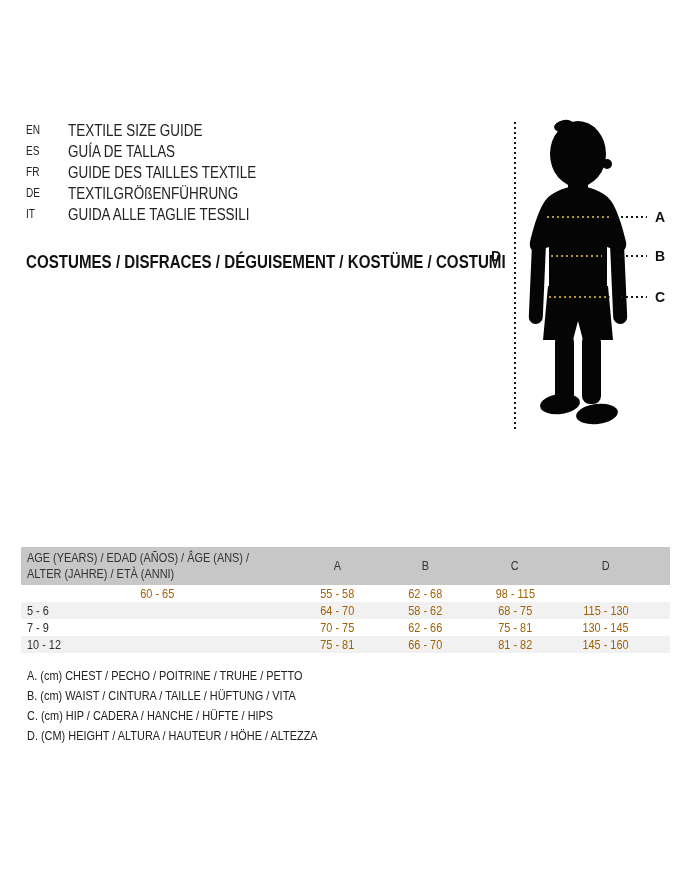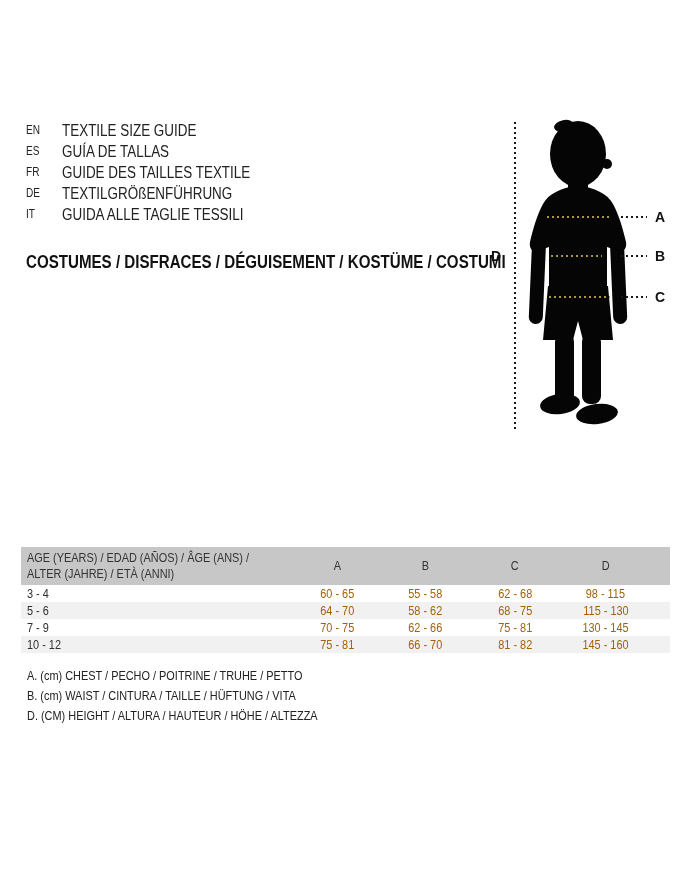--- a/index.html
+++ b/index.html
@@ -7,21 +7,21 @@
     position:relative;width:700px;height:869px;background:#ffffff;
     font-family:"Liberation Sans",sans-serif;color:#2b2b2b;overflow:hidden;
   }
   .cx{display:inline-block;transform:scaleX(0.84);transform-origin:0 50%;white-space:nowrap;}
   .cxc{display:inline-block;transform:scaleX(0.84);transform-origin:50% 50%;white-space:nowrap;}
 
   
   .lang-list{position:absolute;left:0;top:120px;}
   .lang-row{position:relative;height:21px;}
   .lang-code{position:absolute;left:26px;top:0;font-size:12px;line-height:21px;color:#222;}
-  .lang-label{position:absolute;left:62px;top:0;font-size:16px;line-height:21px;color:#222;}
+  .lang-label{position:absolute;left:68px;top:0;font-size:16px;line-height:21px;color:#222;}
 
   
   .costumes-title{
     position:absolute;left:26px;top:251px;margin:0;font-size:18px;line-height:22px;
     font-weight:bold;color:#111;
   }
 
   
   .vline{
     position:absolute;left:514px;top:122px;width:2px;height:310px;
@@ -137,21 +137,20 @@
         <span class="cx">ALTER (JAHRE) / ETÀ (ANNI)</span>
       </div>
       <div class="col-cell"><span class="cxc">A</span></div>
       <div class="col-cell"><span class="cxc">B</span></div>
       <div class="col-cell"><span class="cxc">C</span></div>
       <div class="col-cell"><span class="cxc">D</span></div>
       <div></div>
     </div>
 
     <div class="t-grid t-row">
-      <div class="age-cell"><span class="cx">3 - 4</span></div>
       <div class="val-cell"><span class="cxc">60 - 65</span></div>
       <div class="val-cell"><span class="cxc">55 - 58</span></div>
       <div class="val-cell"><span class="cxc">62 - 68</span></div>
       <div class="val-cell"><span class="cxc">98 - 115</span></div>
       <div></div>
     </div>
     <div class="t-grid t-row row-stripe">
       <div class="age-cell"><span class="cx">5 - 6</span></div>
       <div class="val-cell"><span class="cxc">64 - 70</span></div>
       <div class="val-cell"><span class="cxc">58 - 62</span></div>
@@ -173,16 +172,17 @@
       <div class="val-cell"><span class="cxc">66 - 70</span></div>
       <div class="val-cell"><span class="cxc">81 - 82</span></div>
       <div class="val-cell"><span class="cxc">145 - 160</span></div>
       <div></div>
     </div>
   </div>
 
   <div class="footnotes">
     <div class="footnote-line"><span class="cx">A. (cm) CHEST / PECHO / POITRINE / TRUHE / PETTO</span></div>
     <div class="footnote-line"><span class="cx">B. (cm) WAIST / CINTURA / TAILLE / HÜFTUNG / VITA</span></div>
+    <div class="footnote-line"><span class="cx">C. (cm) HIP / CADERA / HANCHE / HÜFTE / HIPS</span></div>
     <div class="footnote-line"><span class="cx">D. (CM) HEIGHT / ALTURA / HAUTEUR / HÖHE / ALTEZZA</span></div>
   </div>
 
 </div>
 
 </body></html>

